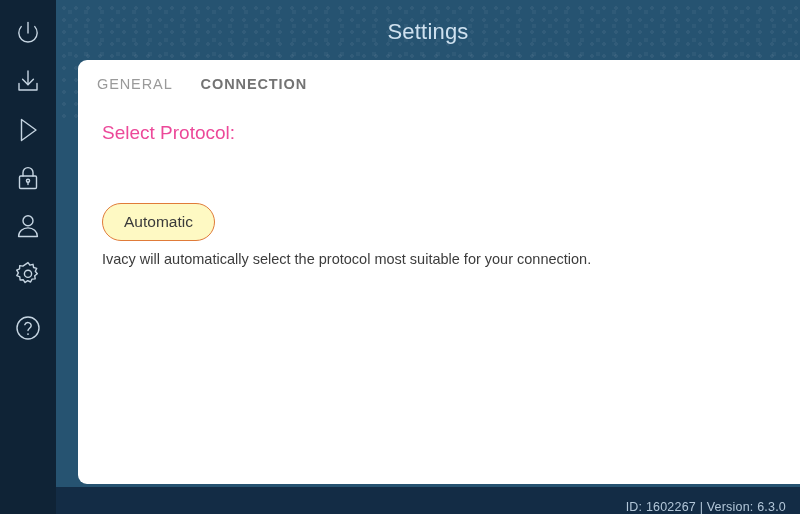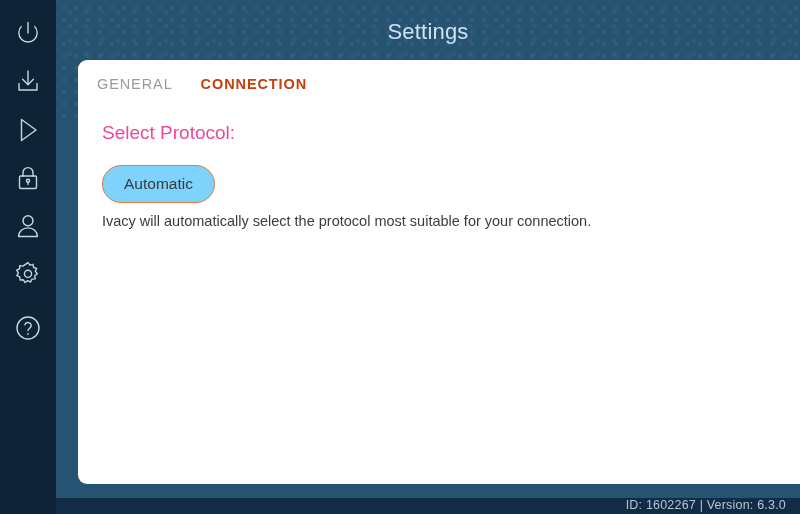--- a/index.html
+++ b/index.html
@@ -77,21 +77,21 @@
     padding: 12px 0 0 17px;
   }
   .tab {
     font-size: 14.5px;
     letter-spacing: 0.9px;
     padding: 4px 2px;
     cursor: pointer;
     user-select: none;
   }
   .tab.inactive { color: #9a9a9a; }
-  .tab.active { color: #c2410c; font-weight: bold; }
+  .tab.active { color: #737373; font-weight: bold; }
 
   .card-body { padding: 26px 0 0 24px; }
 
   .section-title {
     font-size: 19px;
     color: #ec4899;
     margin-bottom: 21px;
   }
 
   .pill-row { display: flex; gap: 11px; align-items: center; }
@@ -99,44 +99,45 @@
     height: 38px;
     min-width: 98px;
     padding: 0 21px;
     border-radius: 19px;
     display: flex; align-items: center; justify-content: center;
     font-size: 15.5px;
     cursor: pointer;
     user-select: none;
   }
   .pill.active {
-    background: #7dd3fc;
+    background: #fef9c3;
     color: #3a3a3a;
     border: 1px solid #e07b39;
     font-weight: normal;
+    margin-top: 38px;
   }
   .pill.idle {
     background: #ffffff;
     color: #7d7d7d;
     border: 1.6px solid #b9d9f2;
   }
 
   .desc {
     margin-top: 10px;
     font-size: 14.5px;
     color: #3c3c3c;
   }
 
   
   .footer {
     position: absolute;
     left: 56px; bottom: 0; right: 0;
-    height: 16px;
+    height: 27px;
     background: #132c45;
-    display: flex; align-items: flex-start; justify-content: flex-end;
+    display: flex; align-items: flex-end; justify-content: flex-end;
     padding-right: 14px;
     z-index: 6;
   }
   .footer-text {
     color: #b2c6d8;
     font-size: 12.5px;
     letter-spacing: 0.2px;
   }
 </style>
 </head>

